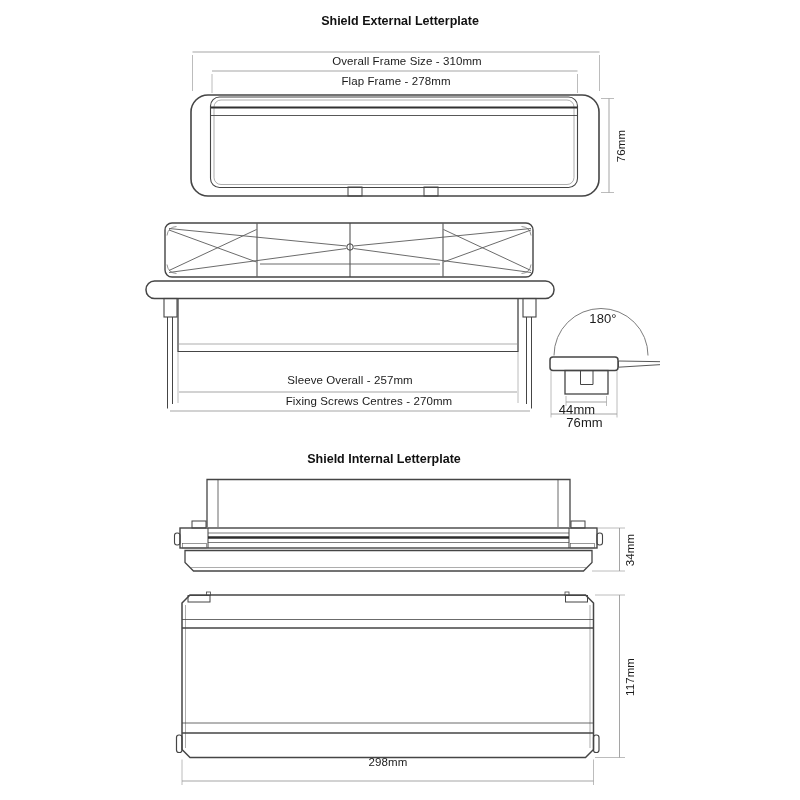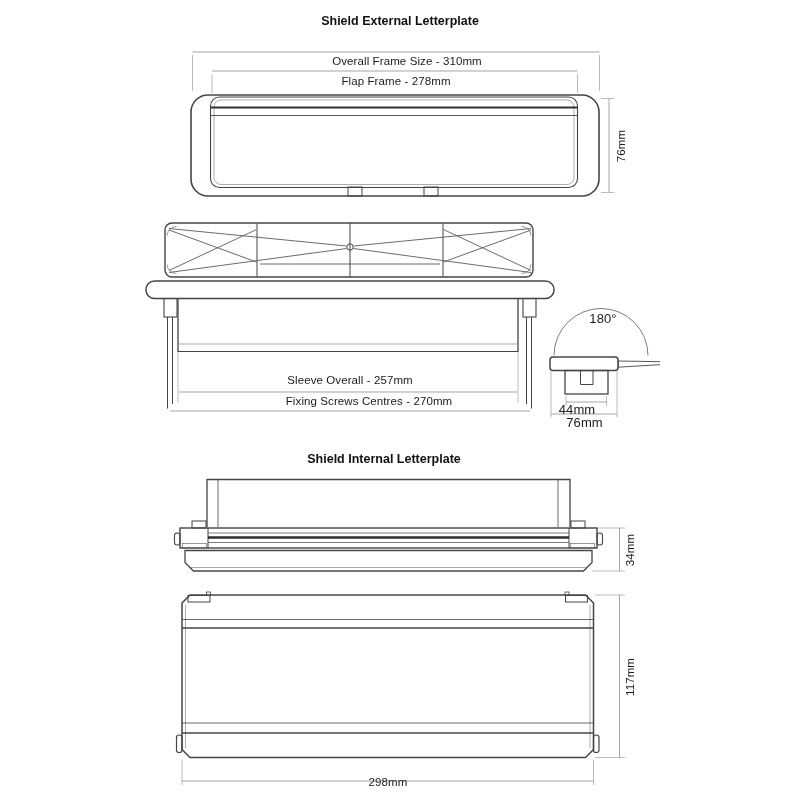--- a/index.html
+++ b/index.html
@@ -177,15 +177,15 @@
   <div class="lbl" style="left:369px;top:402px;">Fixing Screws Centres - 270mm</div>
 
   <div class="lbl small" style="left:603px;top:318px;">180°</div>
   <div class="lbl small" style="left:577px;top:408.5px;">44mm</div>
   <div class="lbl small" style="left:584.5px;top:421.5px;">76mm</div>
 
   <div class="title" style="left:384px;top:459px;">Shield Internal Letterplate</div>
 
   <div class="lbl rot" style="left:630.5px;top:549.5px;">34mm</div>
   <div class="lbl rot" style="left:630.5px;top:676.5px;">117mm</div>
-  <div class="lbl" style="left:388px;top:783px;text-align:center;">298mm</div>
+  <div class="lbl" style="left:388px;top:763px;text-align:center;">298mm</div>
 
 </div>
 
 </body></html>

